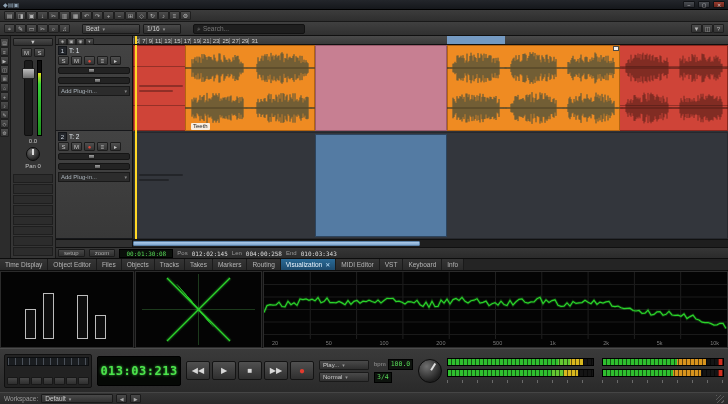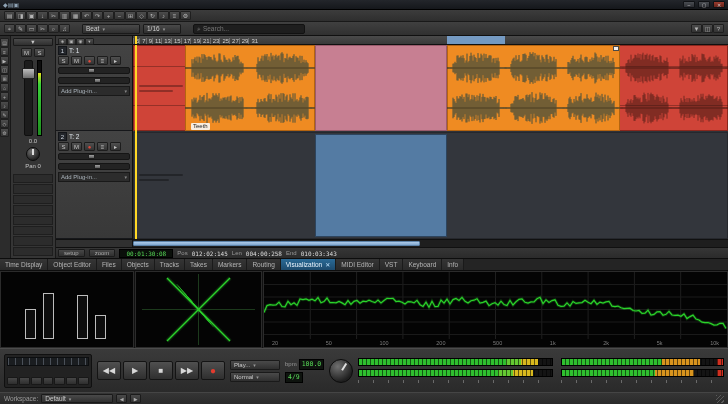--- a/index.html
+++ b/index.html
@@ -490,20 +490,23 @@
       <div class="minibtns">
         <i></i>
           <i></i>
         <i></i>
           <i></i>
         <i></i>
           <i></i>
         <i></i>
       </div>
     </div>
+    <div class="lcd">
+        <span>013:03:213</span>
+      </div>
     <div class="tbuttons">
       <span class="tb">◀◀</span>
       <span class="tb">▶</span>
       <span class="tb">■</span>
       <span class="tb">▶▶</span>
       <span class="tb rec">●</span>
     </div>
     <div class="tmodes">
       <span class="combo">
           <span>Play...</span>
@@ -513,21 +516,21 @@
           <span>Normal</span>
           <span class="arr">▾</span>
         </span>
     </div>
     <div class="bpmbox">
       <div class="bpmrow">
           <span>bpm</span>
         <span class="bpmval">100.0</span>
         </div>
       <div class="bpmrow">
-          <span class="bpmval">4/9</span>
+          <span class="bpmval">3/4</span>
         </div>
     </div>
     <div class="knob">
         <i></i>
       </div>
     <div class="meters">
       <div class="mgroup mg1">
         <div class="mbar">
             <div class="mfill f1"></div>
             <div class="mseg"></div>

